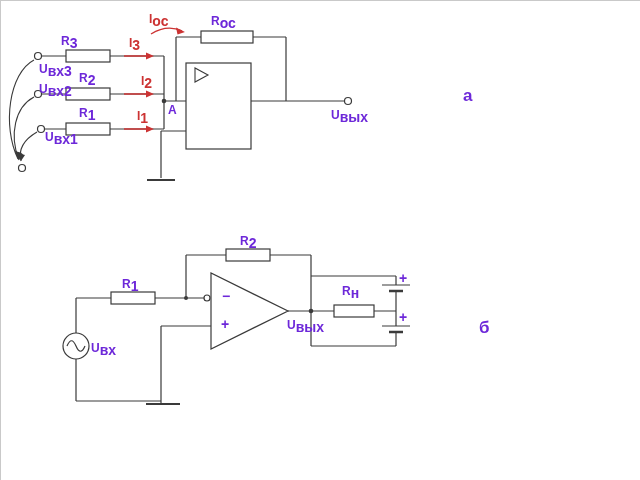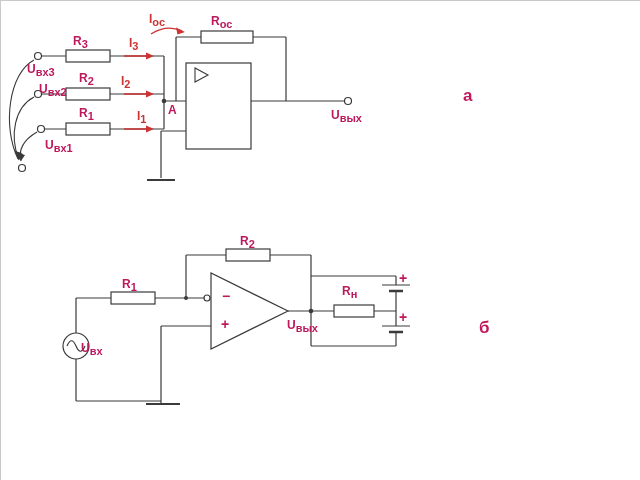--- a/index.html
+++ b/index.html
@@ -3,24 +3,24 @@
 <meta charset="utf-8">
 <style>
   html,body{margin:0;padding:0;background:#fff;}
   .canvas{
     position:relative;width:640px;height:480px;background:#ffffff;
     border-top:1px solid #c9c9c9;border-left:1px solid #c9c9c9;
     font-family:"Liberation Sans",sans-serif;overflow:hidden;
   }
   .canvas svg{position:absolute;left:0;top:0;}
   .lbl{
-    position:absolute;font-weight:bold;font-size:12px;color:#be185d;
+    position:absolute;font-weight:bold;font-size:12px;color:#6d28d9;
     line-height:1.1;white-space:nowrap;
   }
-  .lbl sub{font-size:11px;}
+  .lbl sub{font-size:14px;}
   .red{color:#cc3333;}
   .big{font-size:17px;}
   .sign{font-size:14px;}
 </style>
 </head>
 <body>
 
 <div class="canvas">
 
   <svg width="640" height="480" viewBox="0 0 640 480">
@@ -103,39 +103,39 @@
       <path d="M66,345 c3,-7 6,-7 9,0 c3,7 6,7 9,0" fill="none" stroke-width="1.2" stroke="#3a3a3a"></path>
 
       <circle cx="310" cy="310" r="2.3" stroke="none" fill="#3a3a3a"></circle>
       <circle cx="185" cy="297" r="2" stroke="none" fill="#3a3a3a"></circle>
     </g>
   </svg>
 
   <span class="lbl red" style="left:148px;top:12px"><span>I</span><sub>ос</sub></span>
   <span class="lbl" style="left:210px;top:14px"><span>R</span><sub>ос</sub></span>
 
-  <span class="lbl" style="left:72px;top:34px"><span>R</span><sub>3</sub></span>
+  <span class="lbl" style="left:60px;top:34px"><span>R</span><sub>3</sub></span>
   <span class="lbl red" style="left:128px;top:36px"><span>I</span><sub>3</sub></span>
-  <span class="lbl" style="left:26px;top:62px"><span>U</span><sub>вх3</sub></span>
+  <span class="lbl" style="left:38px;top:62px"><span>U</span><sub>вх3</sub></span>
 
   <span class="lbl" style="left:78px;top:71px"><span>R</span><sub>2</sub></span>
-  <span class="lbl red" style="left:120px;top:74px"><span>I</span><sub>2</sub></span>
+  <span class="lbl red" style="left:140px;top:74px"><span>I</span><sub>2</sub></span>
   <span class="lbl" style="left:38px;top:82px"><span>U</span><sub>вх2</sub></span>
 
   <span class="lbl" style="left:78px;top:106px"><span>R</span><sub>1</sub></span>
   <span class="lbl red" style="left:136px;top:109px"><span>I</span><sub>1</sub></span>
-  <span class="lbl" style="left:44px;top:138px"><span>U</span><sub>вх1</sub></span>
+  <span class="lbl" style="left:44px;top:130px"><span>U</span><sub>вх1</sub></span>
 
   <span class="lbl" style="left:167px;top:103px">A</span>
   <span class="lbl" style="left:330px;top:108px"><span>U</span><sub>вых</sub></span>
   <span class="lbl big" style="left:462px;top:86px">а</span>
 
   <span class="lbl" style="left:239px;top:234px"><span>R</span><sub>2</sub></span>
   <span class="lbl" style="left:121px;top:277px"><span>R</span><sub>1</sub></span>
-  <span class="lbl" style="left:80px;top:341px"><span>U</span><sub>вх</sub></span>
+  <span class="lbl" style="left:90px;top:341px"><span>U</span><sub>вх</sub></span>
 
   <span class="lbl sign" style="left:221px;top:288px">−</span>
   <span class="lbl sign" style="left:220px;top:316px">+</span>
 
   <span class="lbl" style="left:341px;top:284px"><span>R</span><sub>н</sub></span>
   <span class="lbl" style="left:286px;top:318px"><span>U</span><sub>вых</sub></span>
 
   <span class="lbl sign" style="left:398px;top:270px">+</span>
   <span class="lbl sign" style="left:398px;top:309px">+</span>
 

